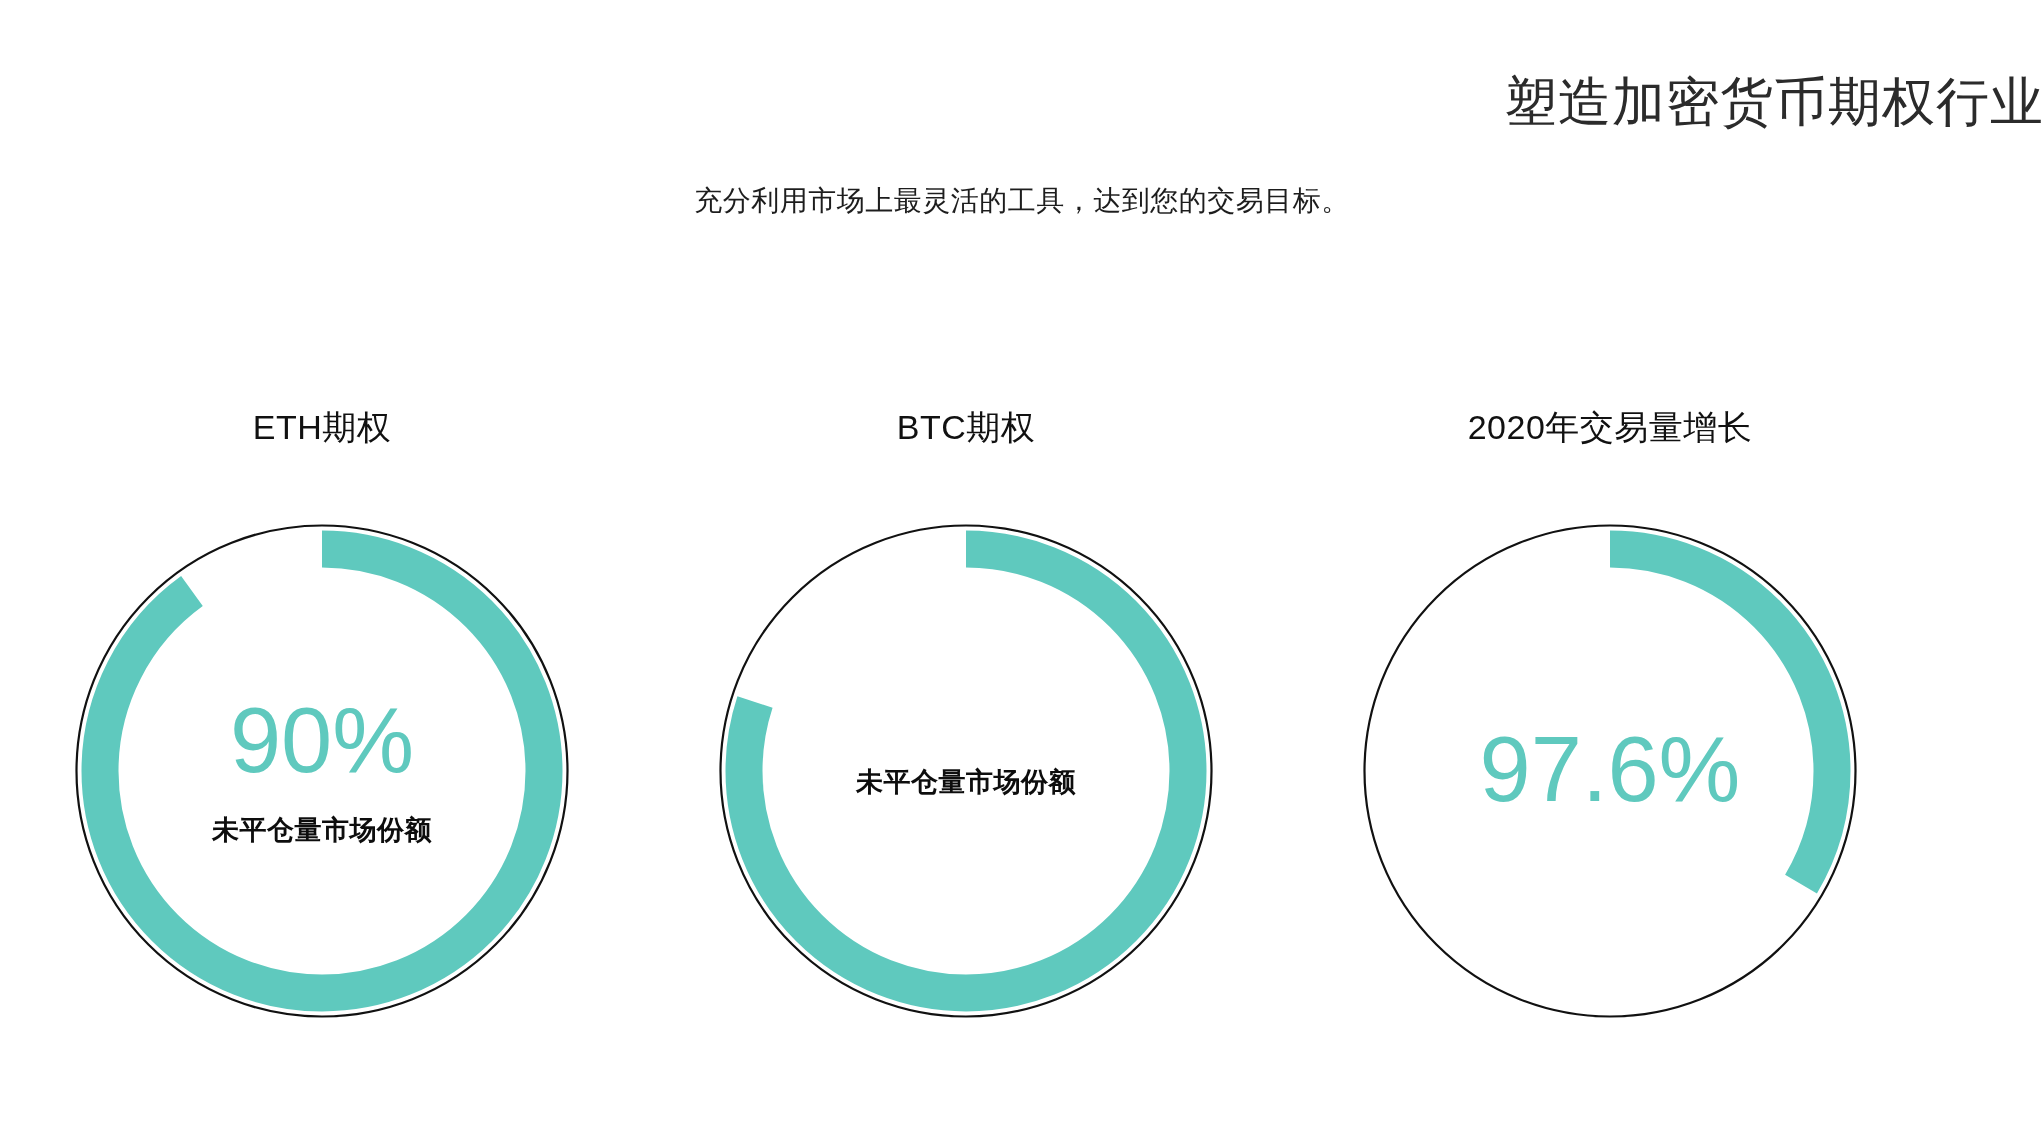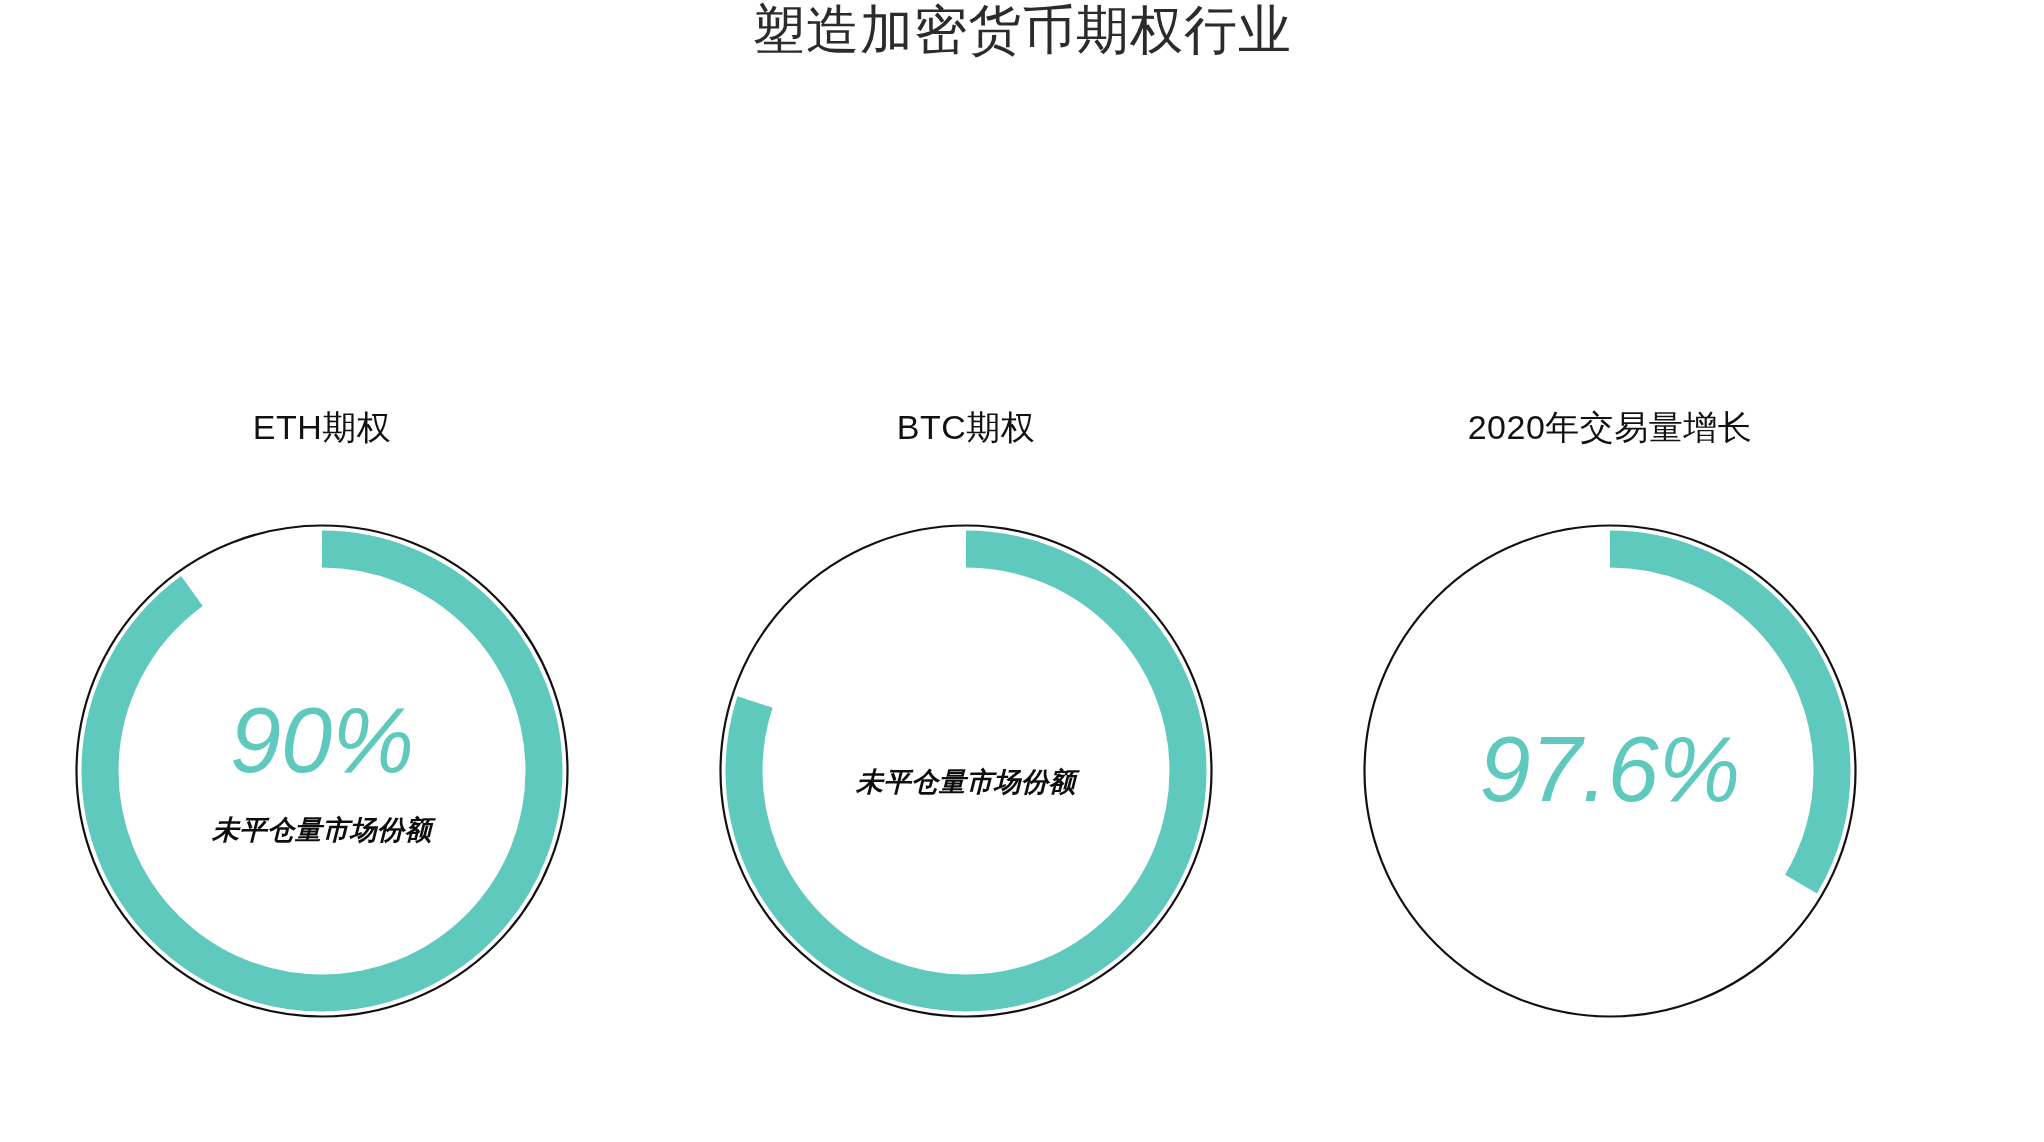--- a/index.html
+++ b/index.html
@@ -26,25 +26,27 @@
   
   .header {
     position: absolute;
     top: 0;
     left: 0;
     width: 2044px;
     text-align: center;
   }
   .page-title {
     margin: 0;
+    padding-top: 72px;
     font-size: 53px;
     font-weight: 300;
     letter-spacing: 1px;
     color: #2b2b2b;
     line-height: 1.15;
+    text-align: right;
   }
   .page-subtitle {
     margin: 0;
     padding-top: 50px;
     font-size: 28px;
     font-weight: 400;
     letter-spacing: 0.5px;
     color: #1d1d1d;
     line-height: 1.3;
   }
@@ -73,21 +75,20 @@
     margin: 0;
     height: 45px;
     line-height: 45px;
   }
 
   .gauge-wrap {
     position: relative;
     width: 496px;
     height: 496px;
     margin-top: 73px;
-    font-style: italic;
   }
   .gauge-svg {
     position: absolute;
     top: 0;
     left: 0;
     width: 496px;
     height: 496px;
     display: block;
   }
   .gauge-center {
@@ -119,20 +120,21 @@
     padding-top: 22px;
   }
 </style>
 </head>
 <body>
 
 <div class="page">
 
   <div class="header">
     <h1 class="page-title">塑造加密货币期权行业</h1>
+    <p class="page-subtitle">充分利用市场上最灵活的工具，达到您的交易目标。</p>
   </div>
 
   <div class="stats-row">
 
     <div class="stat-card">
       <div class="stat-heading">ETH期权</div>
       <div class="gauge-wrap">
         <svg class="gauge-svg" viewBox="0 0 496 496">
           <circle cx="248" cy="248" r="245.5" fill="none" stroke="#111111" stroke-width="2.2"></circle>
           <circle class="gauge-arc" cx="248" cy="248" r="222" fill="none" stroke="#5FC9BE" stroke-width="37" stroke-linecap="butt" transform="rotate(-90 248 248)" stroke-dasharray="1255.3804243744814 139.48671381938675" stroke-dashoffset="0"></circle>

